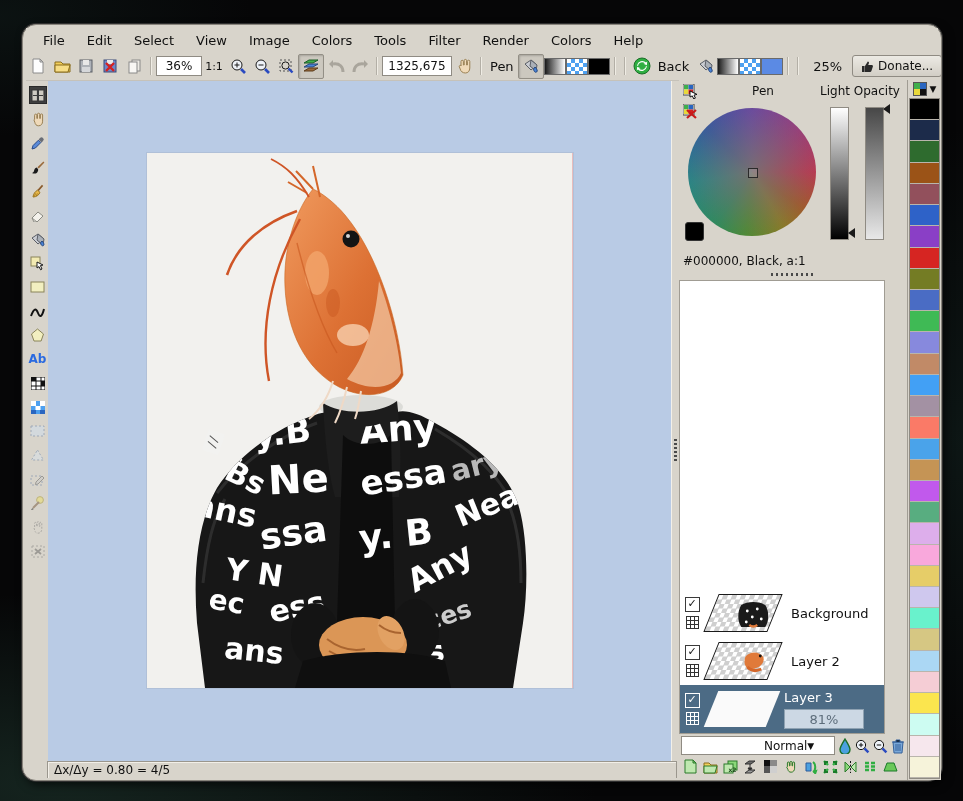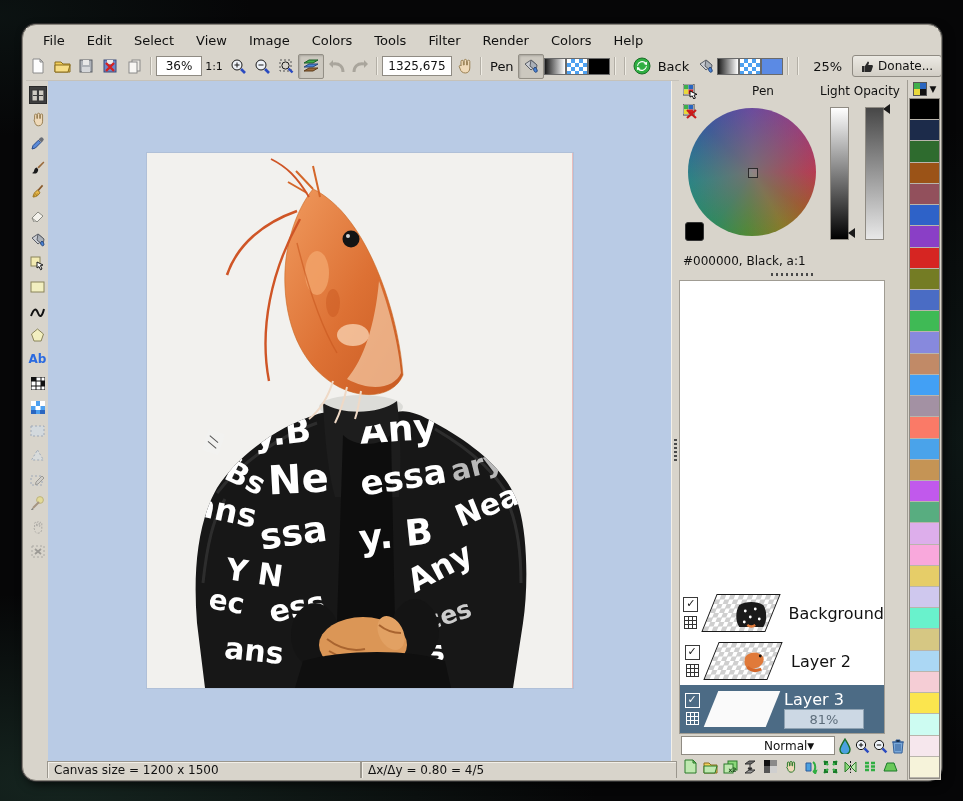--- a/index.html
+++ b/index.html
@@ -76,21 +76,21 @@
   .lrow{height:48px;display:flex;align-items:center;position:relative}
   .lrow .leftcol{width:18px;display:flex;flex-direction:column;align-items:center;gap:4px;padding-left:3px}
   .cbox{width:13px;height:13px;background:#fff;border:1px solid #3a3a3a;font-size:11px;line-height:11px;
     text-align:center;color:#111}
   .lrow.sel{background:#4c6b85}
   .lrow.sel .cbox{background:transparent;border-color:#fff;color:#fff}
   .thumb{width:62px;height:36px;margin-left:10px;transform:skewX(-22deg);border:1px solid #1a1a1a;
     background:conic-gradient(#cfcfcf 25%,#fff 0 50%,#cfcfcf 0 75%,#fff 0);background-size:9px 9px;
     position:relative;overflow:hidden;flex:0 0 auto}
   .thumb.plain{background:#fafafa;border:none}
-  .lname{font-size:16px;color:#111;margin-left:16px}
+  .lname{font-size:13px;color:#111;margin-left:16px}
   .lrow.sel .lname{color:#fff;position:absolute;left:104px;top:5px;margin:0}
   .opfield{position:absolute;left:104px;top:24px;width:78px;height:18px;background:#ccd8e4;border:1px solid #8fa2b2;
     font-size:13px;color:#5d6d7b;display:flex;align-items:center;justify-content:center}
   .blendrow{position:absolute;left:2px;top:656px;right:2px;height:19px;display:flex;align-items:center;gap:2px}
   .blendsel{width:136px;height:17px;background:#fff;border:1px solid #8f8b83;font-size:12px;color:#111;
     display:flex;align-items:center;padding:0 20px;justify-content:flex-end}
   .mini{width:18px;height:17px;display:flex;align-items:center;justify-content:center}
   .layericons{position:absolute;left:2px;top:677px;right:0;height:19px;display:flex;align-items:center;gap:2px}
   
   .palettecol{position:absolute;left:884px;top:55px;width:33px;height:700px;display:flex;flex-direction:column;
@@ -442,21 +442,20 @@
         <path d="M186,228 C180,248 172,258 162,266 M200,234 C196,252 192,262 188,270 M214,238 C212,252 210,260 208,266" stroke="#efd9c6" stroke-width="2" fill="none"></path>
       </svg>
     </div>
   </div>
 
   <div class="divcol">
     <div class="vgrip"></div>
   </div>
 
   <div class="status">
-    <div class="scell c1">Canvas size = 1200 x 1500</div>
     <div class="scell c2">Δx/Δy = 0.80 = 4/5</div>
   </div>
 
   <div class="dock">
     <span style="position:absolute;left:4px;top:4px">
       <svg width="15" height="15">
           <rect x="0" y="0" width="11" height="11" fill="#fff" stroke="#444"></rect>
           <rect x="1" y="1" width="4.5" height="4.5" fill="#3fae4c"></rect>
           <rect x="5.5" y="1" width="4.5" height="4.5" fill="#2a66c0"></rect>
           <rect x="1" y="5.5" width="4.5" height="4.5" fill="#e8d83a"></rect>

